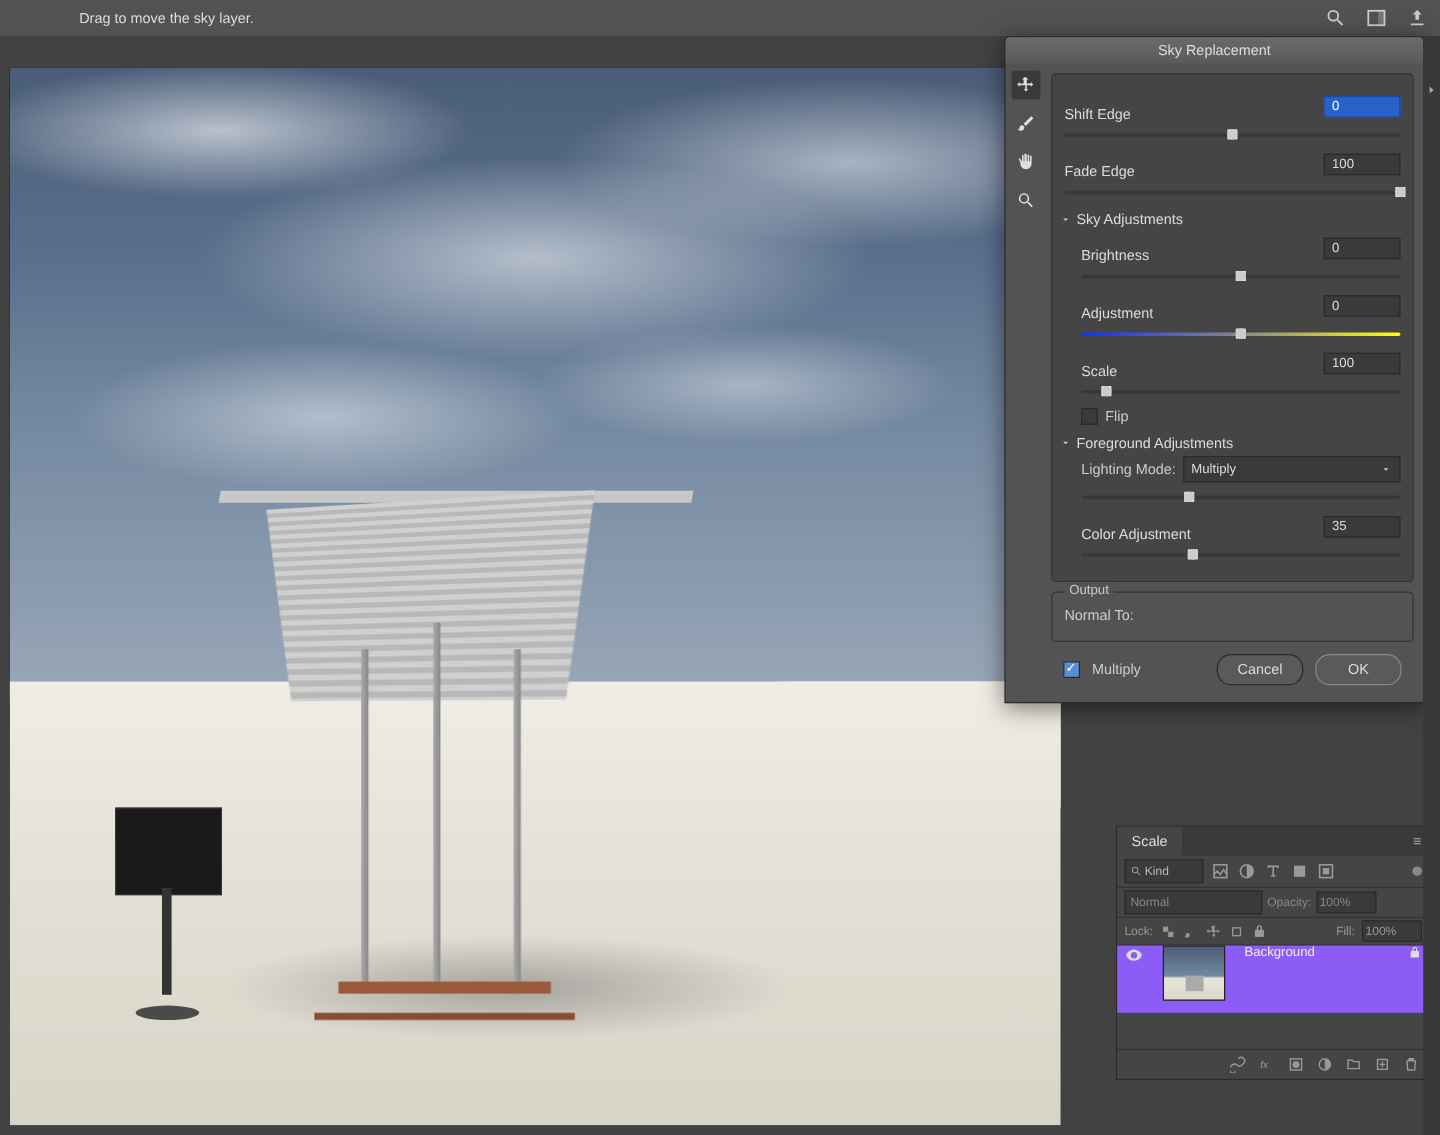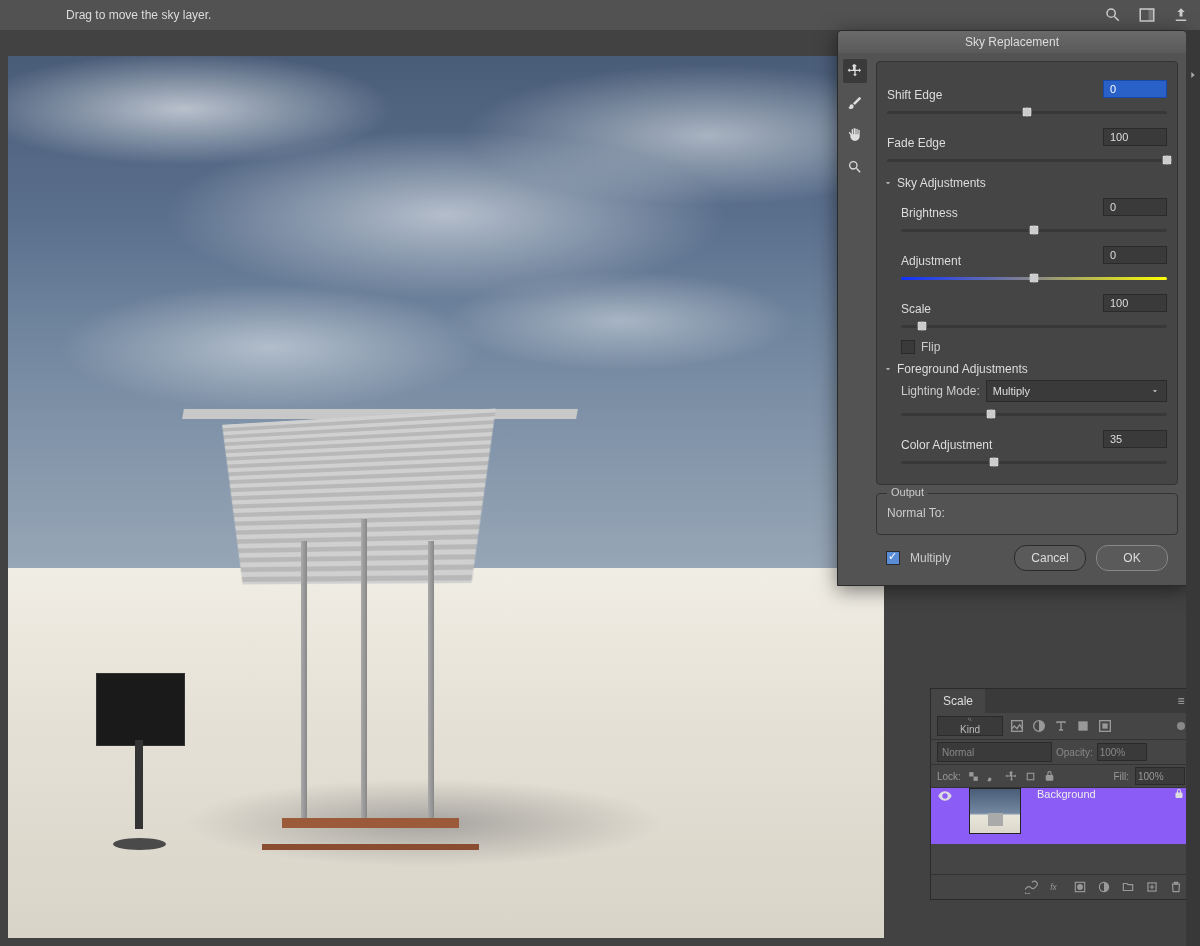--- a/index.html
+++ b/index.html
@@ -80,21 +80,21 @@
   .dlg-footer .spacer{flex:1;}
   .btn{min-width:70px;height:24px;border:1px solid #2a2a2a;border-radius:12px;background:#5a5a5a;color:#ddd;font-size:12px;display:flex;align-items:center;justify-content:center;cursor:pointer;}
   .btn.primary{border:1px solid #888;}
 
   
   .layers{position:absolute;right:8px;top:688px;width:260px;height:210px;background:#454545;border:1px solid #2a2a2a;}
   .layers-tabs{height:24px;background:#3a3a3a;display:flex;align-items:center;}
   .layers-tab{padding:0 12px;height:100%;display:flex;align-items:center;background:#454545;color:#ddd;font-size:12px;cursor:pointer;}
   .layers-menu{margin-left:auto;width:20px;text-align:center;color:#aaa;cursor:pointer;}
   .layers-filter{height:26px;display:flex;align-items:center;gap:6px;padding:0 6px;border-bottom:1px solid #333;}
-  .kind-dd{width:56px;height:18px;background:#3a3a3a;border:1px solid #2a2a2a;font-size:10px;color:#bbb;display:flex;align-items:center;padding:0 4px;gap:2px;flex-direction:column;}
+  .kind-dd{width:56px;height:18px;background:#3a3a3a;border:1px solid #2a2a2a;font-size:10px;color:#bbb;display:flex;align-items:center;padding:0 4px;gap:2px;}
   .fi{width:16px;height:16px;fill:#999;cursor:pointer;}
   .filter-toggle{width:8px;height:8px;border-radius:50%;background:#888;margin-left:auto;}
   .layers-opts{height:24px;display:flex;align-items:center;padding:0 6px;gap:4px;border-bottom:1px solid #333;font-size:10px;color:#888;}
   .blend-dd{width:105px;height:18px;background:#3a3a3a;border:1px solid #2a2a2a;display:flex;align-items:center;padding:0 4px;color:#888;}
   .op-box{width:44px;height:16px;background:#3a3a3a;border:1px solid #2a2a2a;display:flex;align-items:center;padding:0 2px;}
   .layers-lock{height:22px;display:flex;align-items:center;padding:0 6px;gap:6px;border-bottom:1px solid #333;font-size:10px;color:#999;}
   .lock-i{width:13px;height:13px;fill:#999;}
   .fill-lbl{margin-left:auto;}
   .layer-row{height:56px;background:#8b5cf6;display:flex;align-items:flex-start;padding:0 6px;gap:16px;}
   .eye{width:16px;height:16px;fill:#ddd;cursor:pointer;}

